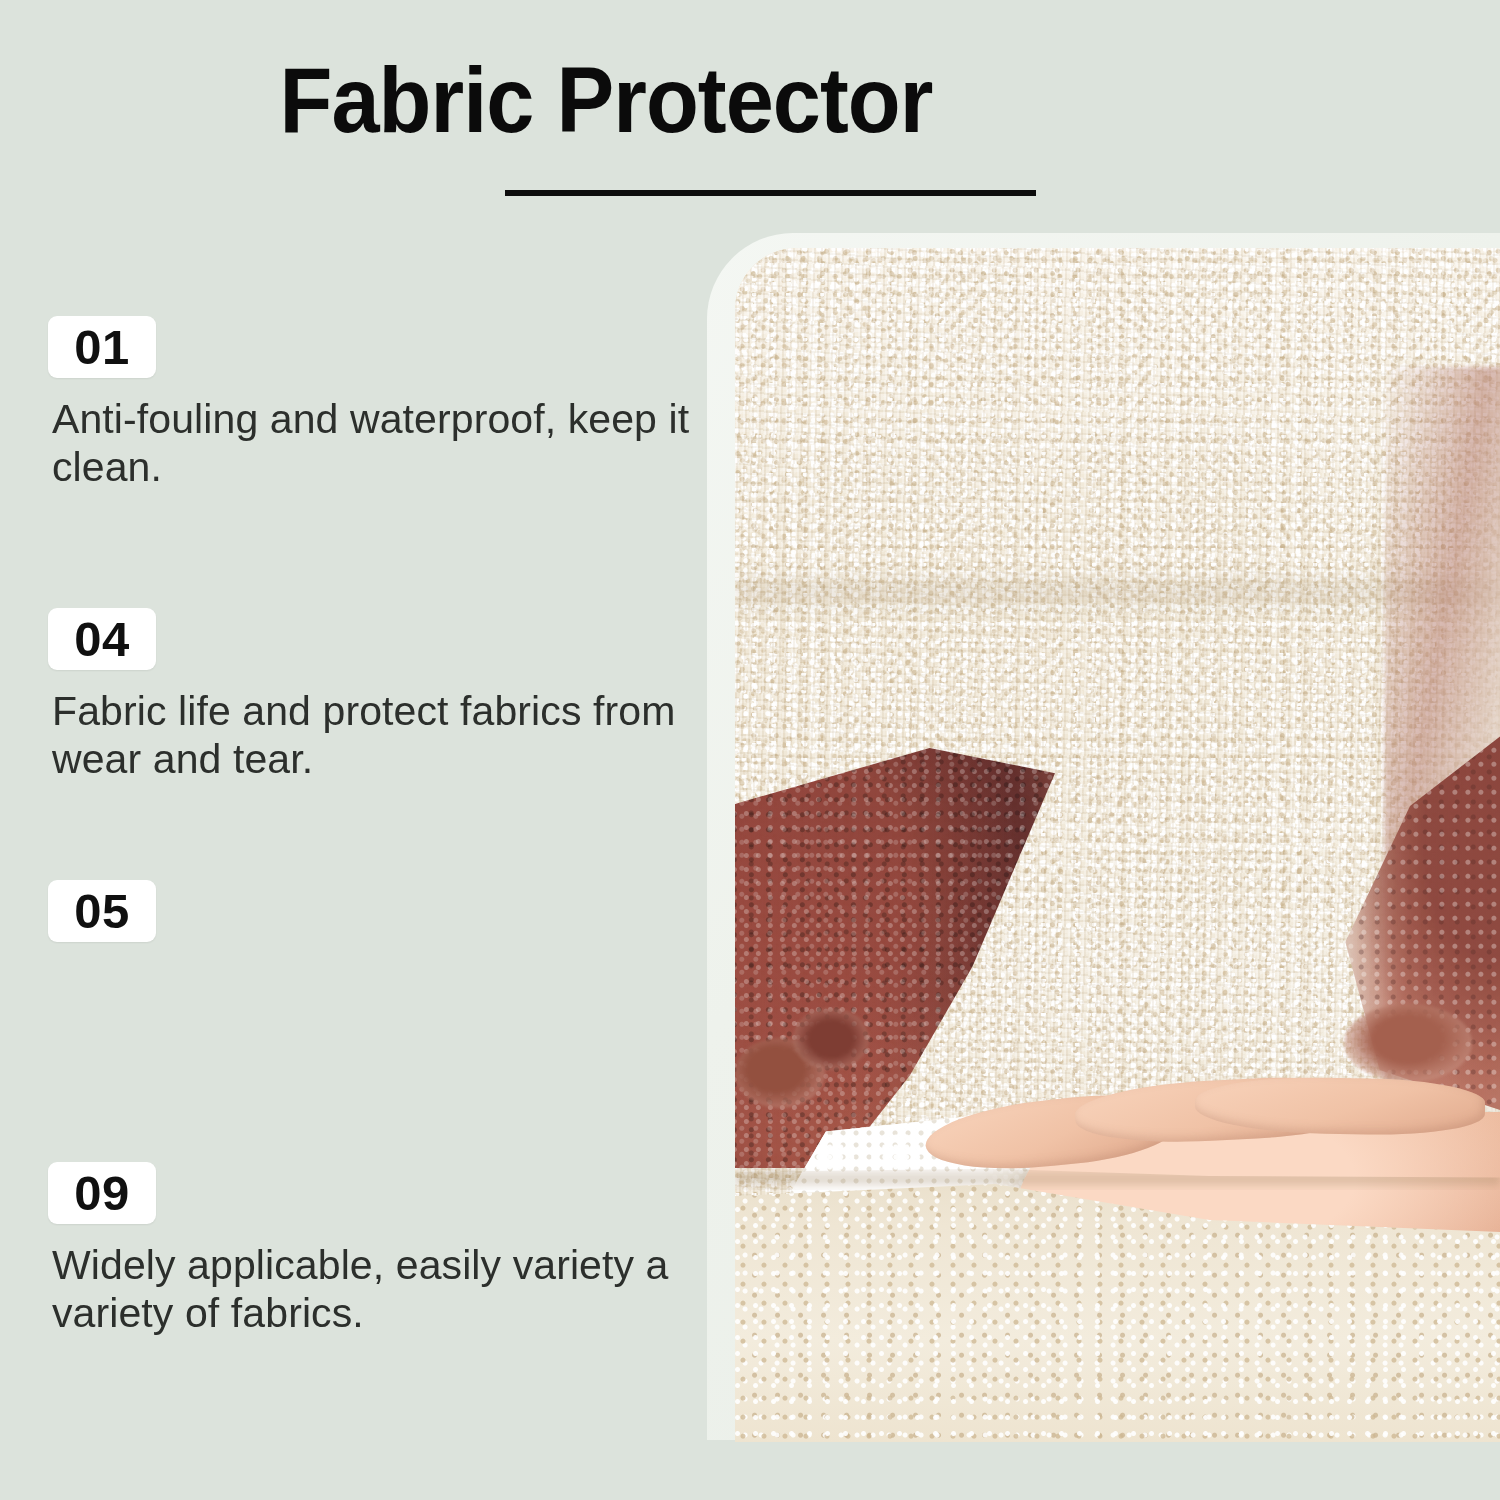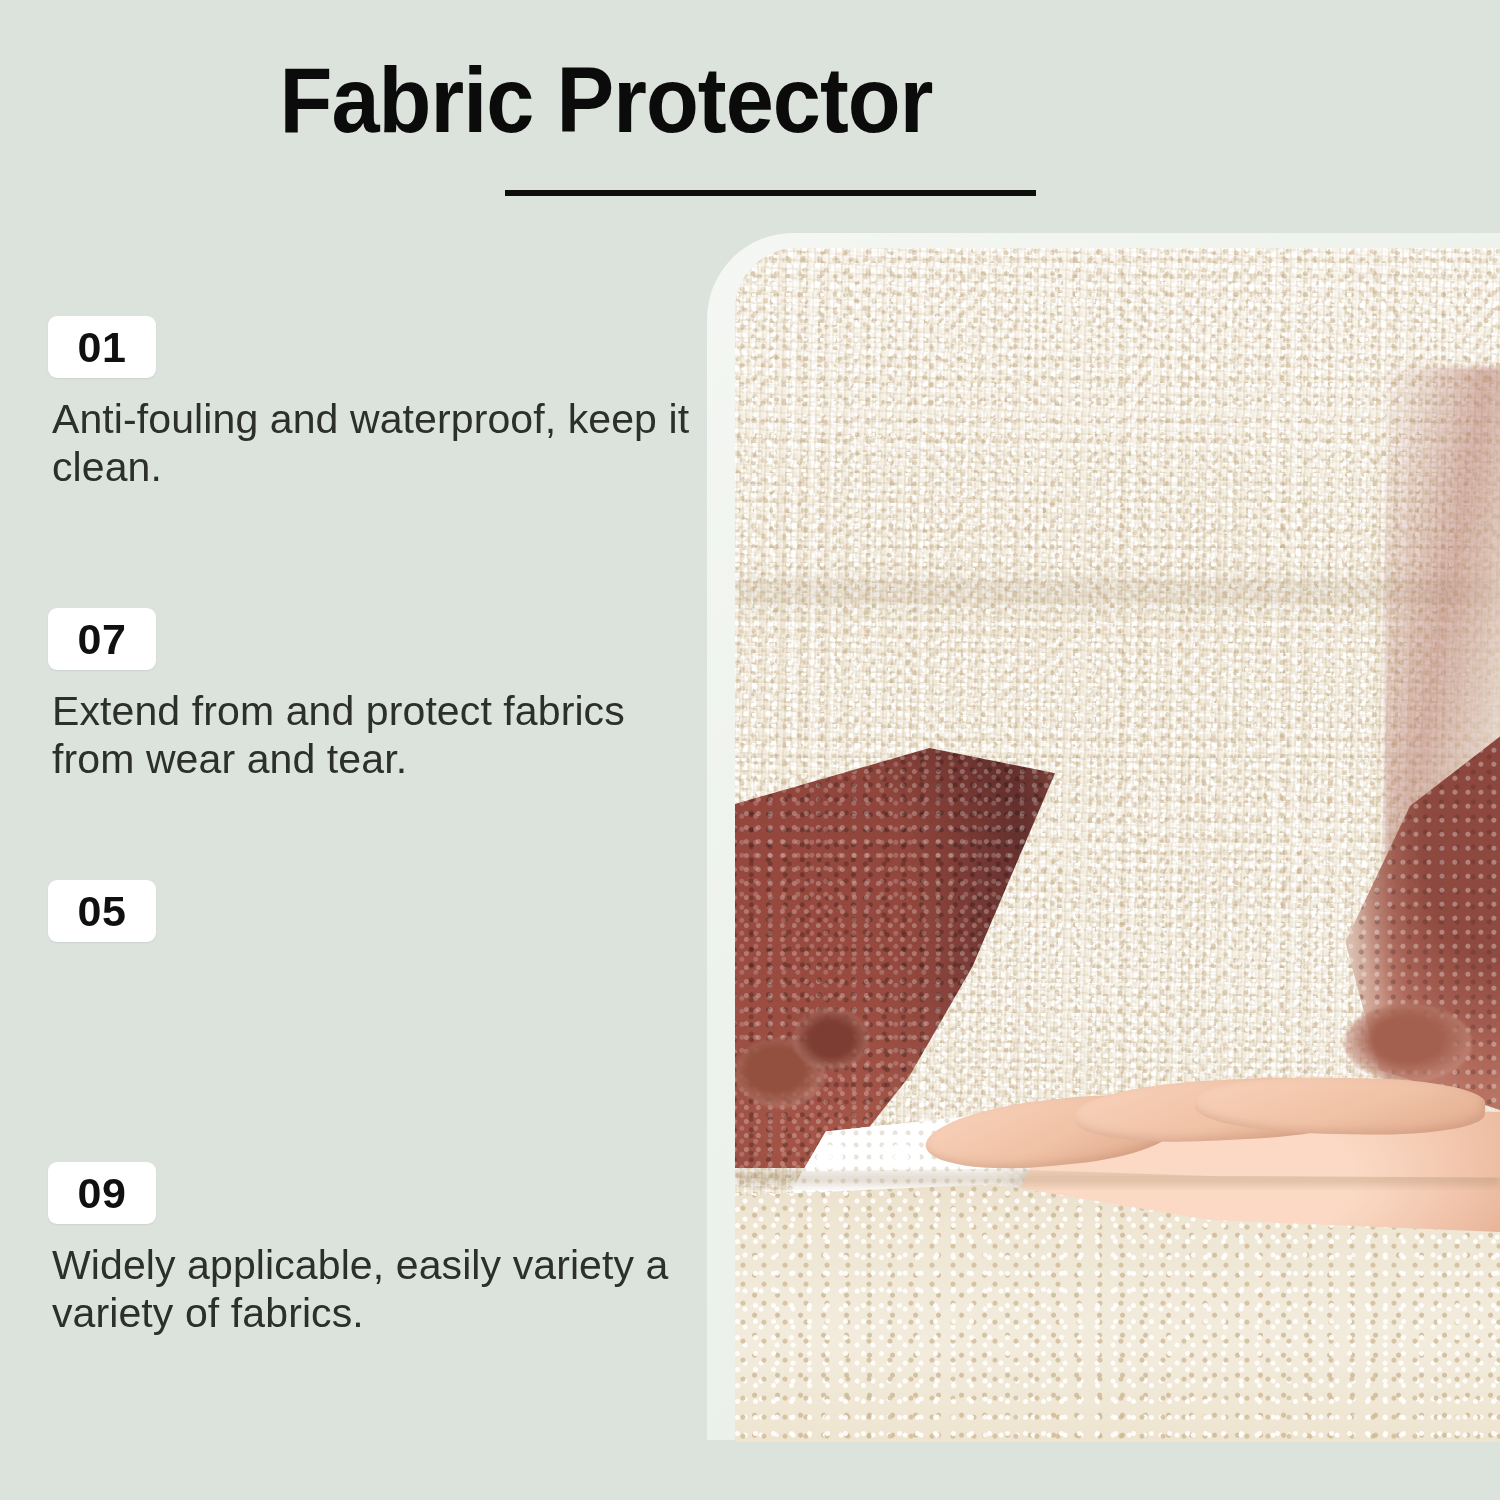--- a/index.html
+++ b/index.html
@@ -71,21 +71,21 @@
     width: 108px;
     height: 62px;
     background: #ffffff;
     border-radius: 9px;
     box-shadow: 0 1px 2px rgba(0,0,0,0.07);
     text-align: center;
   }
   .badge-num {
     display: block;
     font-family: "Liberation Sans Narrow", "Liberation Sans", sans-serif;
-    font-size: 43px;
+    font-size: 49px;
     font-weight: bold;
     color: #101010;
     line-height: 62px;
     letter-spacing: 0.5px;
   }
   .feature-text {
     margin: 18px 0 0 4px;
     font-family: Liberation Sans, sans-serif;
     font-size: 41px;
     font-weight: 300;
@@ -361,23 +361,23 @@
 
     <div class="feature f1">
       <div class="badge">
         <span class="badge-num">01</span>
       </div>
       <p class="feature-text">Anti-fouling and waterproof, keep it clean.</p>
     </div>
 
     <div class="feature f2">
       <div class="badge">
-        <span class="badge-num">07</span>
-      </div>
-      <p class="feature-text">Extend from and protect fabrics from wear and tear.</p>
+        <span class="badge-num">04</span>
+      </div>
+      <p class="feature-text">Fabric life and protect fabrics from wear and tear.</p>
     </div>
 
     <div class="feature f3">
       <div class="badge">
         <span class="badge-num">05</span>
       </div>
     </div>
 
     <div class="feature f4">
       <div class="badge">

